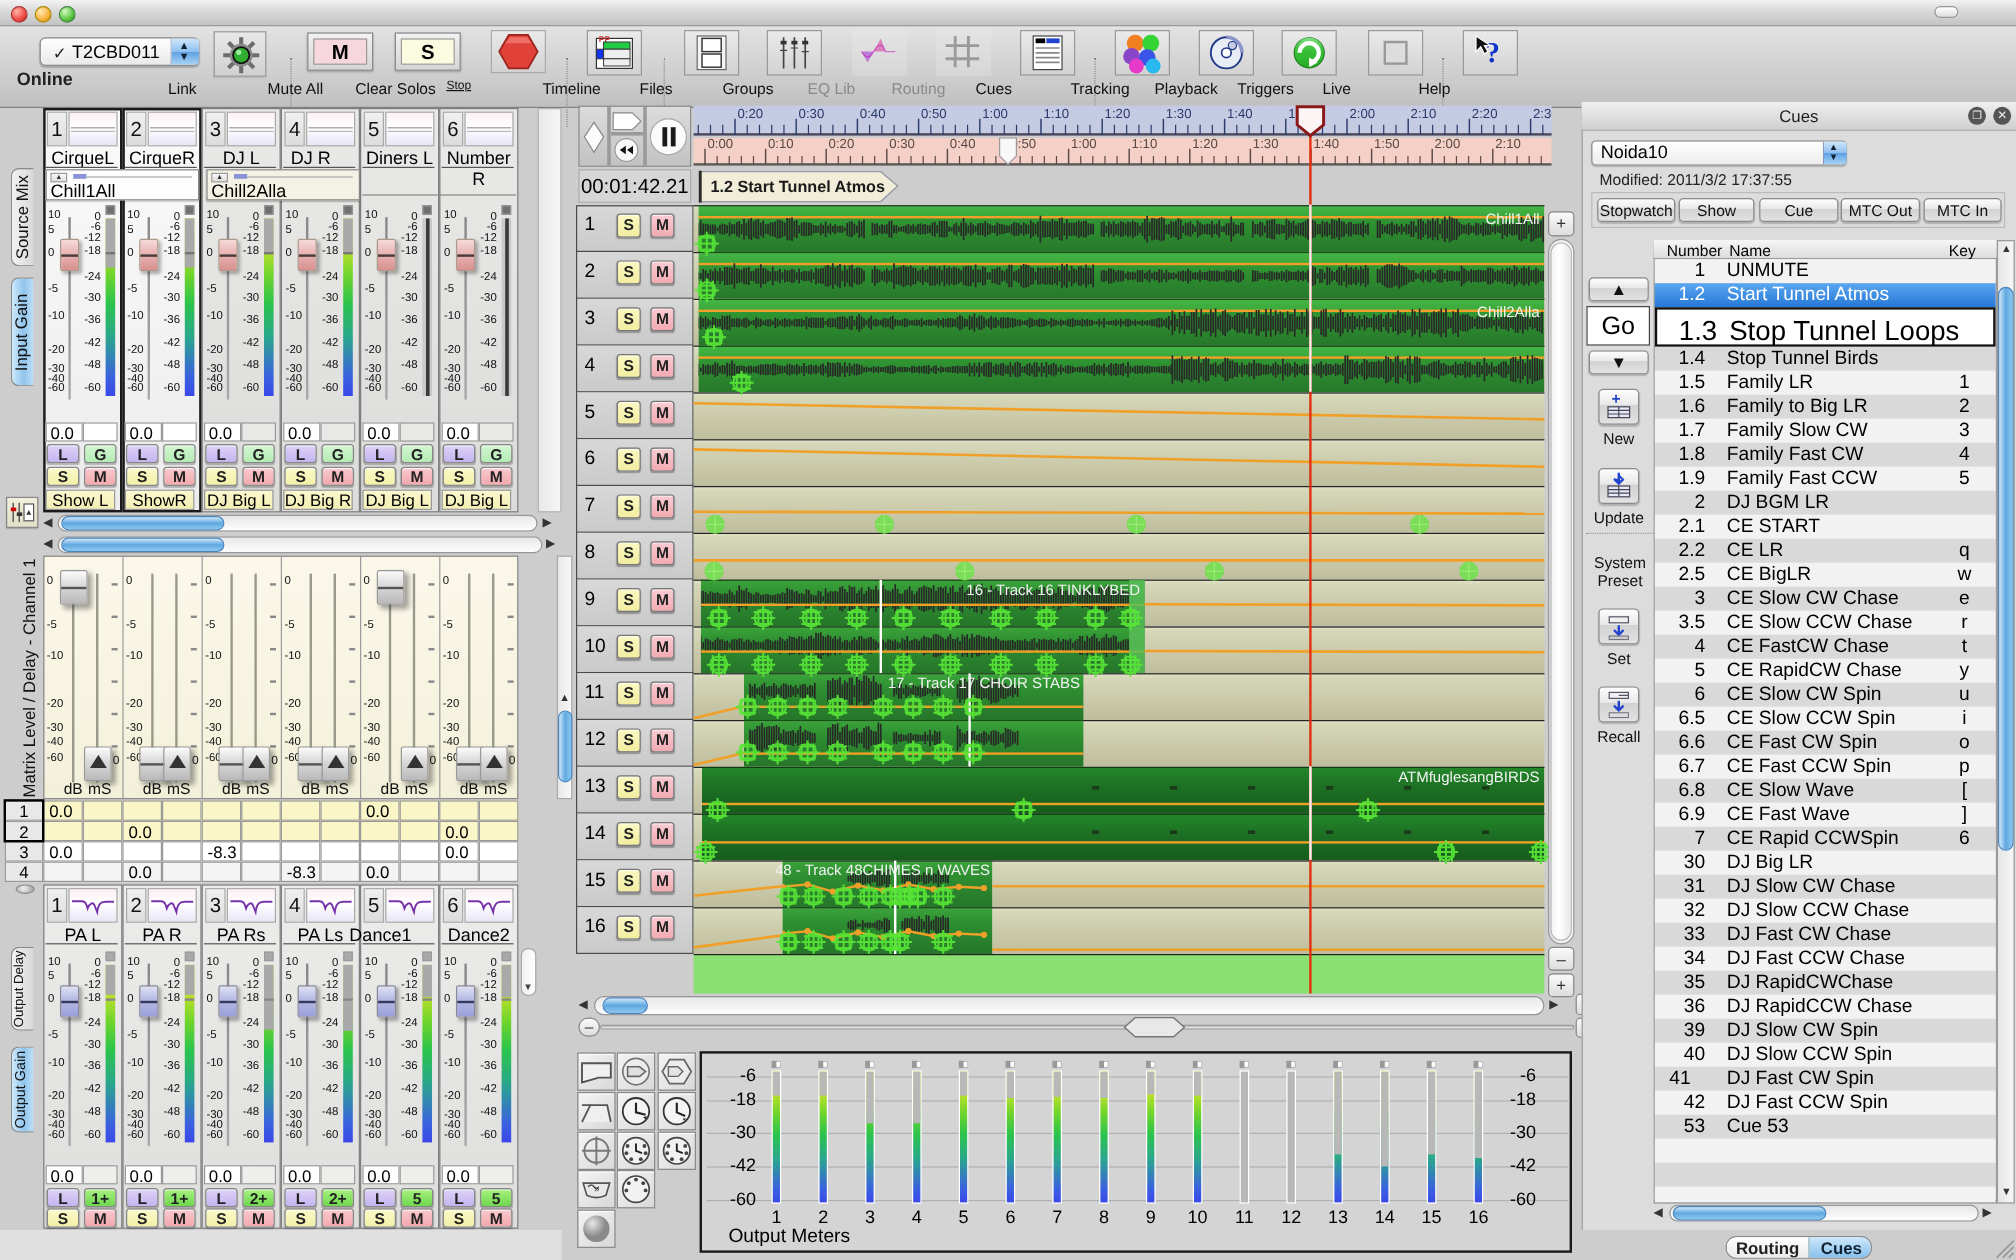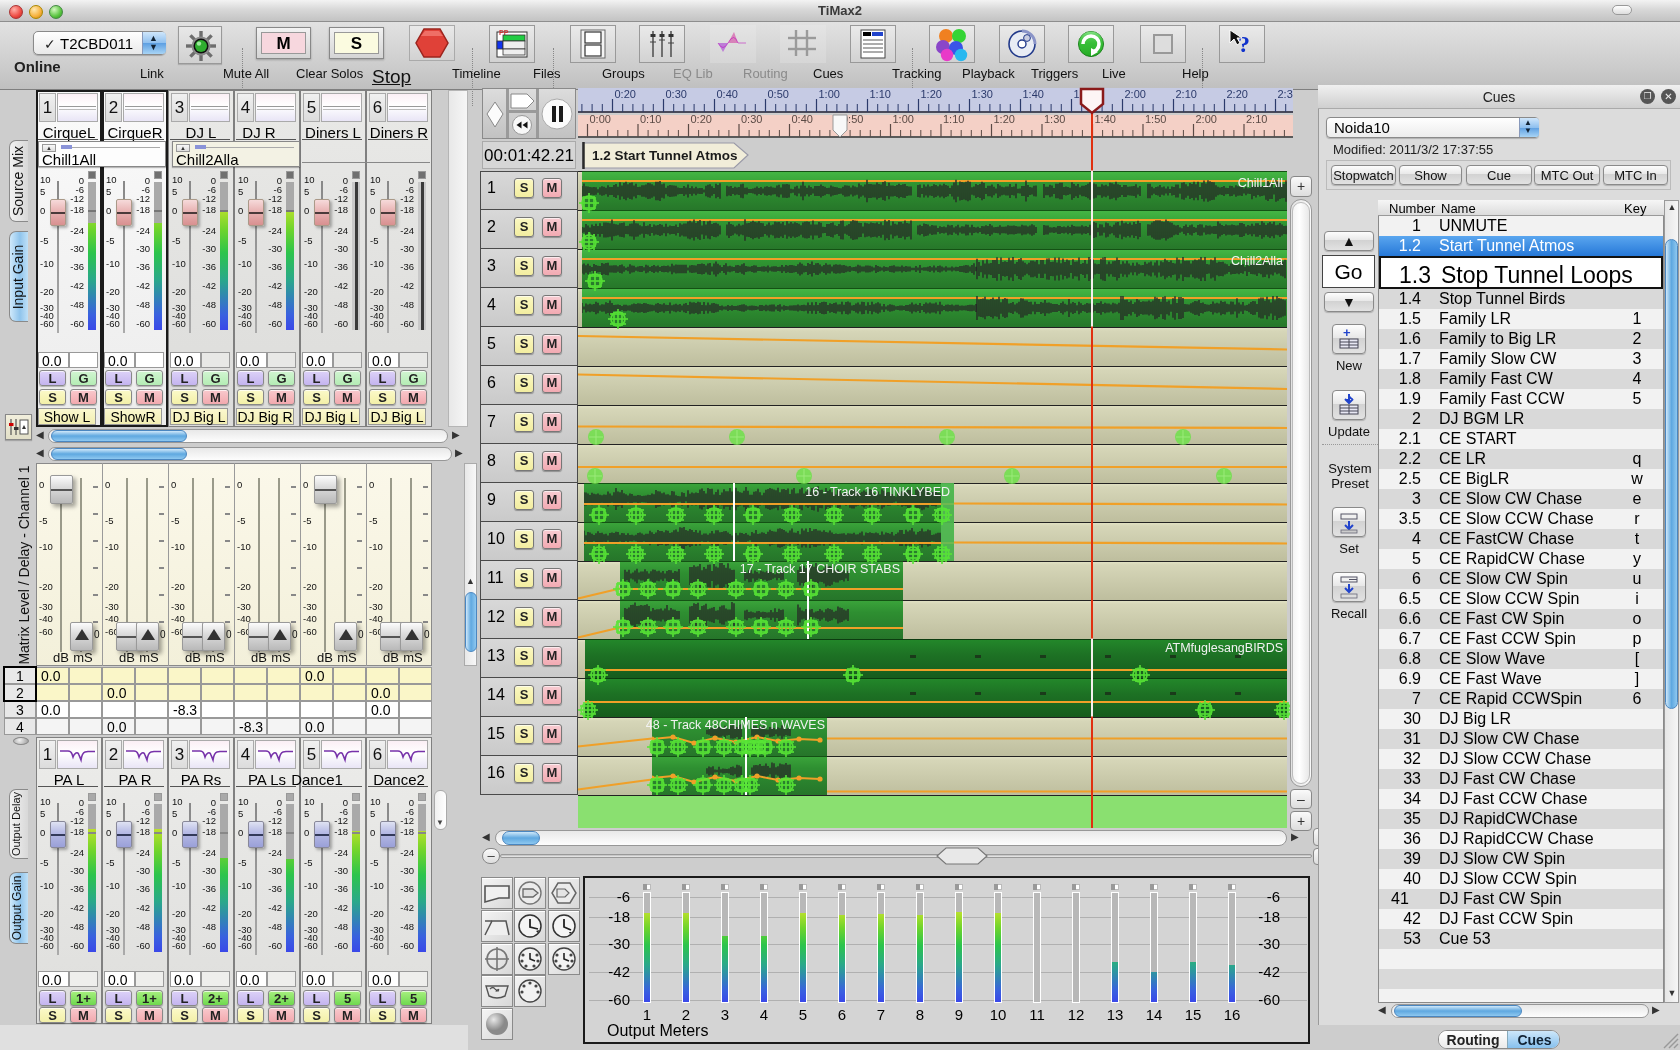--- a/index.html
+++ b/index.html
@@ -17,21 +17,20 @@
 .cuenum{position:absolute;left:0;width:42px;text-align:right;top:1px;}
 .cuename{position:absolute;left:60px;top:1px;white-space:nowrap;}
 .cuekey{position:absolute;left:246px;width:24px;text-align:center;top:1px;}
 .silverbtn{position:absolute;background:linear-gradient(180deg,#fdfdfd,#e8e8e8 45%,#d2d2d2 46%,#e2e2e2);border:1px solid #8a8a8a;border-radius:4px;text-align:center;color:#111;box-shadow:0 1px 1px rgba(0,0,0,.2);}
 </style></head><body>
 
 <div class="abs" style="left:0;top:0;width:1680px;height:22px;background:linear-gradient(180deg,#f3f3f3,#d8d8d8 45%,#c3c3c3);border-bottom:1px solid #8e8e8e;">
 <div class="tl-btn" style="left:9px;background:radial-gradient(circle at 35% 30%,#ffb0a8,#ee4a42 60%,#b02520);border:1px solid #a33;"></div>
 <div class="tl-btn" style="left:29px;background:radial-gradient(circle at 35% 30%,#ffe9b0,#f6b03a 60%,#c07d10);border:1px solid #a80;"></div>
 <div class="tl-btn" style="left:49px;background:radial-gradient(circle at 35% 30%,#d4f8c0,#58c43f 60%,#2e8d1e);border:1px solid #484;"></div>
-<div class="abs" style="left:0;top:3px;width:1680px;text-align:center;font-size:13px;font-weight:bold;color:#3a3a3a;">TiMax2</div>
 <div class="abs" style="left:1612px;top:5px;width:20px;height:10px;border:1px solid #999;border-radius:5px;background:linear-gradient(180deg,#fff,#ddd);"></div>
 </div>
 
 <div class="abs" style="left:0;top:22px;width:1680px;height:68px;background:linear-gradient(180deg,#e2e2e2,#cbcbcb 70%,#bfbfbf);border-bottom:1px solid #7f7f7f;">
 <div class="sep" style="left:242px;"></div>
 <div class="sep" style="left:472px;"></div>
 <div class="sep" style="left:553px;"></div>
 <div class="sep" style="left:912px;"></div>
 <div class="sep" style="left:1202px;"></div>
 <div class="abs" style="left:33px;top:9px;width:133px;height:24px;border:1px solid #8a8a8a;border-radius:5px;background:linear-gradient(180deg,#ffffff,#e9e9e9);box-shadow:0 1px 1px rgba(0,0,0,.2);">
@@ -64,21 +63,21 @@
 <div class="toolbtn-label" style="left:223px;top:44px;width:120px;font-size:13px;color:#111;">Mute All</div>
 <div class="abs" style="left:329px;top:5px;width:55px;height:32px;border:1px solid #888;background:linear-gradient(180deg,#f2f2f2,#d5d5d5);box-shadow:0 1px 2px rgba(0,0,0,.25);">
 <div class="abs" style="left:4px;top:4px;width:45px;height:22px;border:1px solid #999;background:#fbfbe0;text-align:center;font-weight:bold;font-size:17px;line-height:22px;color:#000;">S</div>
     </div>
 <div class="toolbtn-label" style="left:296px;top:44px;width:120px;font-size:13px;color:#111;">Clear Solos</div>
 <div class="abs" style="left:409px;top:3px;width:46px;height:36px;border:1px solid #aaa;background:linear-gradient(180deg,#e9e9e9,#d2d2d2);">
 <svg width="44" height="34">
         <polygon points="14,3 30,3 38,17 30,31 14,31 6,17" fill="#e04138" stroke="#9c241d" stroke-width="1.5"></polygon>
         <polygon points="15,5 29,5 33,10 11,10" fill="#ef6f66"></polygon>
       </svg></div>
-<div class="toolbtn-label" style="left:372px;top:44px;width:120px;font-size:19px;color:#111;text-decoration:underline;">Stop</div>
+<div class="toolbtn-label" style="left:372px;top:44px;width:120px;font-size:10px;color:#111;text-decoration:underline;">Stop</div>
 <div class="abs" style="left:489px;top:3px;width:46px;height:38px;border:1px solid #999;background:linear-gradient(180deg,#eaeaea,#d2d2d2);">
 <svg width="44" height="36">
 <rect x="7" y="6" width="30" height="25" fill="#fff" stroke="#333"></rect>
 <text x="9" y="9" font-size="7" fill="#c33" font-weight="bold">PP</text>
 <rect x="13" y="9" width="22" height="6" fill="#22cc44" stroke="#333" stroke-width=".8"></rect>
 <rect x="7" y="15" width="6" height="8" fill="#1133ee" stroke="#333" stroke-width=".8"></rect>
 <rect x="13" y="15" width="22" height="8" fill="#eee" stroke="#333" stroke-width=".8"></rect>
 <rect x="13" y="23" width="22" height="6" fill="#eee" stroke="#333" stroke-width=".8"></rect>
 </svg></div>
 <div class="toolbtn-label" style="left:452px;top:44px;width:120px;font-size:13px;color:#111;">Timeline</div>
@@ -412,21 +411,21 @@
 <div class="btn2" style="left:334px;top:370px;width:27px;height:16px;background:linear-gradient(180deg,#d2f5d2,#b4ecb4);line-height:15px;">G</div>
 <div class="btn2" style="left:303px;top:389px;width:27px;height:16px;background:linear-gradient(180deg,#fbf9c9,#f3f0a8);line-height:15px;">S</div>
 <div class="btn2" style="left:334px;top:389px;width:27px;height:16px;background:linear-gradient(180deg,#f8c9cd,#f2a9ae);line-height:15px;">M</div>
 <div class="abs" style="left:302px;top:408px;width:58px;height:17px;background:linear-gradient(180deg,#fbf8cf,#f2eeb2);border:1px solid #999;text-align:center;font-size:14px;color:#000;line-height:16px;">DJ Big L</div>
 <div class="strip" style="left:366px;top:90px;width:66px;height:337px;background:linear-gradient(180deg,#e9e9e7,#dcdcda);border:1px solid #7f7f7f;"></div>
 <div class="abs" style="left:369px;top:93px;width:17px;height:29px;background:linear-gradient(180deg,#f0f0f0,#dcdcdc);border:1px solid #aaa;font-size:17px;color:#111;text-align:center;line-height:28px;">6</div>
 <div class="abs" style="left:387px;top:93px;width:41px;height:29px;background:linear-gradient(180deg,#fbeff5,#fff 45%,#e9e5f6);border:1px solid #aaa;">
     <div class="abs" style="left:1px;top:12px;width:37px;height:1px;background:#999;"></div>
     <div class="abs" style="left:1px;top:15px;width:37px;height:1px;background:#bbb;"></div>
   </div>
-<div class="abs" style="left:366px;top:124px;width:66px;text-align:center;font-size:15px;color:#000;">Diners R</div>
+<div class="abs" style="left:366px;top:124px;width:66px;text-align:center;font-size:15px;color:#000;">Number R</div>
 <div class="abs" style="left:368px;top:139px;width:60px;height:1px;background:#555;"></div>
 <div class="scaleL" style="left:370px;top:175px;">10</div>
 <div class="scaleL" style="left:370px;top:187px;">5</div>
 <div class="scaleL" style="left:370px;top:206px;">0</div>
 <div class="scaleL" style="left:370px;top:236px;">-5</div>
 <div class="scaleL" style="left:370px;top:259px;">-10</div>
 <div class="scaleL" style="left:370px;top:287px;">-20</div>
 <div class="scaleL" style="left:370px;top:303px;">-30</div>
 <div class="scaleL" style="left:370px;top:311px;">-40</div>
 <div class="scaleL" style="left:370px;top:319px;">-60</div>

